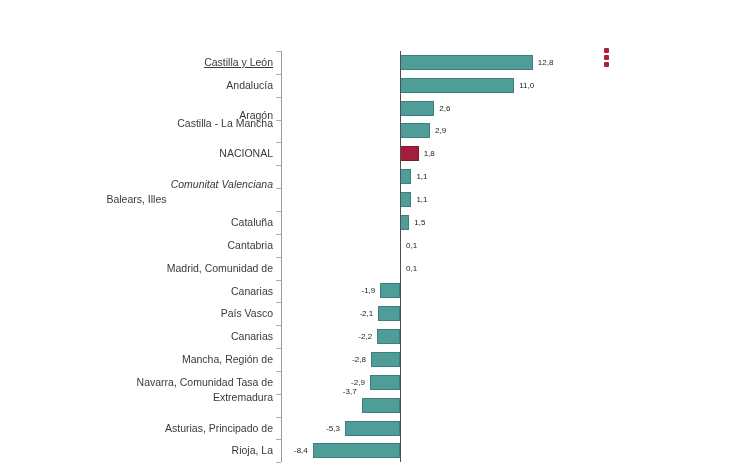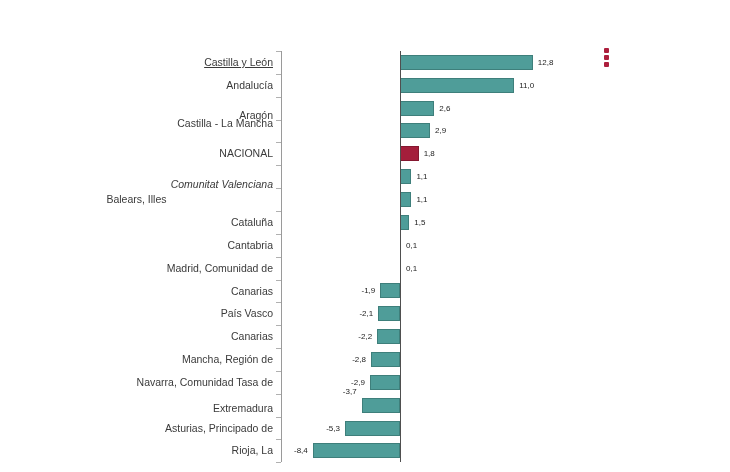--- a/index.html
+++ b/index.html
@@ -157,21 +157,21 @@
       <div class="val-label" style="top: 306px; height: 15px; line-height: 15px; left: 373.202px; transform: translateX(-100%);">-2,1</div>
       <div class="cat-label" style="top: 325px; height: 23px; line-height: 23px;">Canarias</div>
       <div class="bar" style="top: 329px; height: 15px; width: 22.836px; left: 377.164px; background: rgb(79, 157, 153); border: 1px solid rgb(62, 127, 123);"></div>
       <div class="val-label" style="top: 329px; height: 15px; line-height: 15px; left: 372.164px; transform: translateX(-100%);">-2,2</div>
       <div class="cat-label" style="top: 348px; height: 23px; line-height: 23px;">Mancha, Región de</div>
       <div class="bar" style="top: 352px; height: 15px; width: 29.064px; left: 370.936px; background: rgb(79, 157, 153); border: 1px solid rgb(62, 127, 123);"></div>
       <div class="val-label" style="top: 352px; height: 15px; line-height: 15px; left: 365.936px; transform: translateX(-100%);">-2,8</div>
       <div class="cat-label" style="top: 371px; height: 23px; line-height: 23px;">Navarra, Comunidad Tasa de</div>
       <div class="bar" style="top: 375px; height: 15px; width: 30.102px; left: 369.898px; background: rgb(79, 157, 153); border: 1px solid rgb(62, 127, 123);"></div>
       <div class="val-label" style="top: 375px; height: 15px; line-height: 15px; left: 364.898px; transform: translateX(-100%);">-2,9</div>
-      <div class="cat-label" style="top: 397px; height: 23px; line-height: 23px;">Extremadura</div>
+      <div class="cat-label" style="top: 386px; height: 23px; line-height: 23px;">Extremadura</div>
       <div class="bar" style="top: 398px; height: 15px; width: 38.406px; left: 361.594px; background: rgb(79, 157, 153); border: 1px solid rgb(62, 127, 123);"></div>
       <div class="val-label" style="top: 384px; height: 15px; line-height: 15px; left: 356.594px; transform: translateX(-100%);">-3,7</div>
       <div class="cat-label" style="top: 417px; height: 23px; line-height: 23px;">Asturias, Principado de</div>
       <div class="bar" style="top: 421px; height: 15px; width: 55.014px; left: 344.986px; background: rgb(79, 157, 153); border: 1px solid rgb(62, 127, 123);"></div>
       <div class="val-label" style="top: 421px; height: 15px; line-height: 15px; left: 339.986px; transform: translateX(-100%);">-5,3</div>
       <div class="cat-label" style="top: 439px; height: 23px; line-height: 23px; padding-left: 46px;">Rioja, La</div>
       <div class="bar" style="top: 443px; height: 15px; width: 87.192px; left: 312.808px; background: rgb(79, 157, 153); border: 1px solid rgb(62, 127, 123);"></div>
       <div class="val-label" style="top: 443px; height: 15px; line-height: 15px; left: 307.808px; transform: translateX(-100%);">-8,4</div>
       <div class="zero-line" style="left: 400px; top: 51px; height: 411px;"></div>
     </div>

